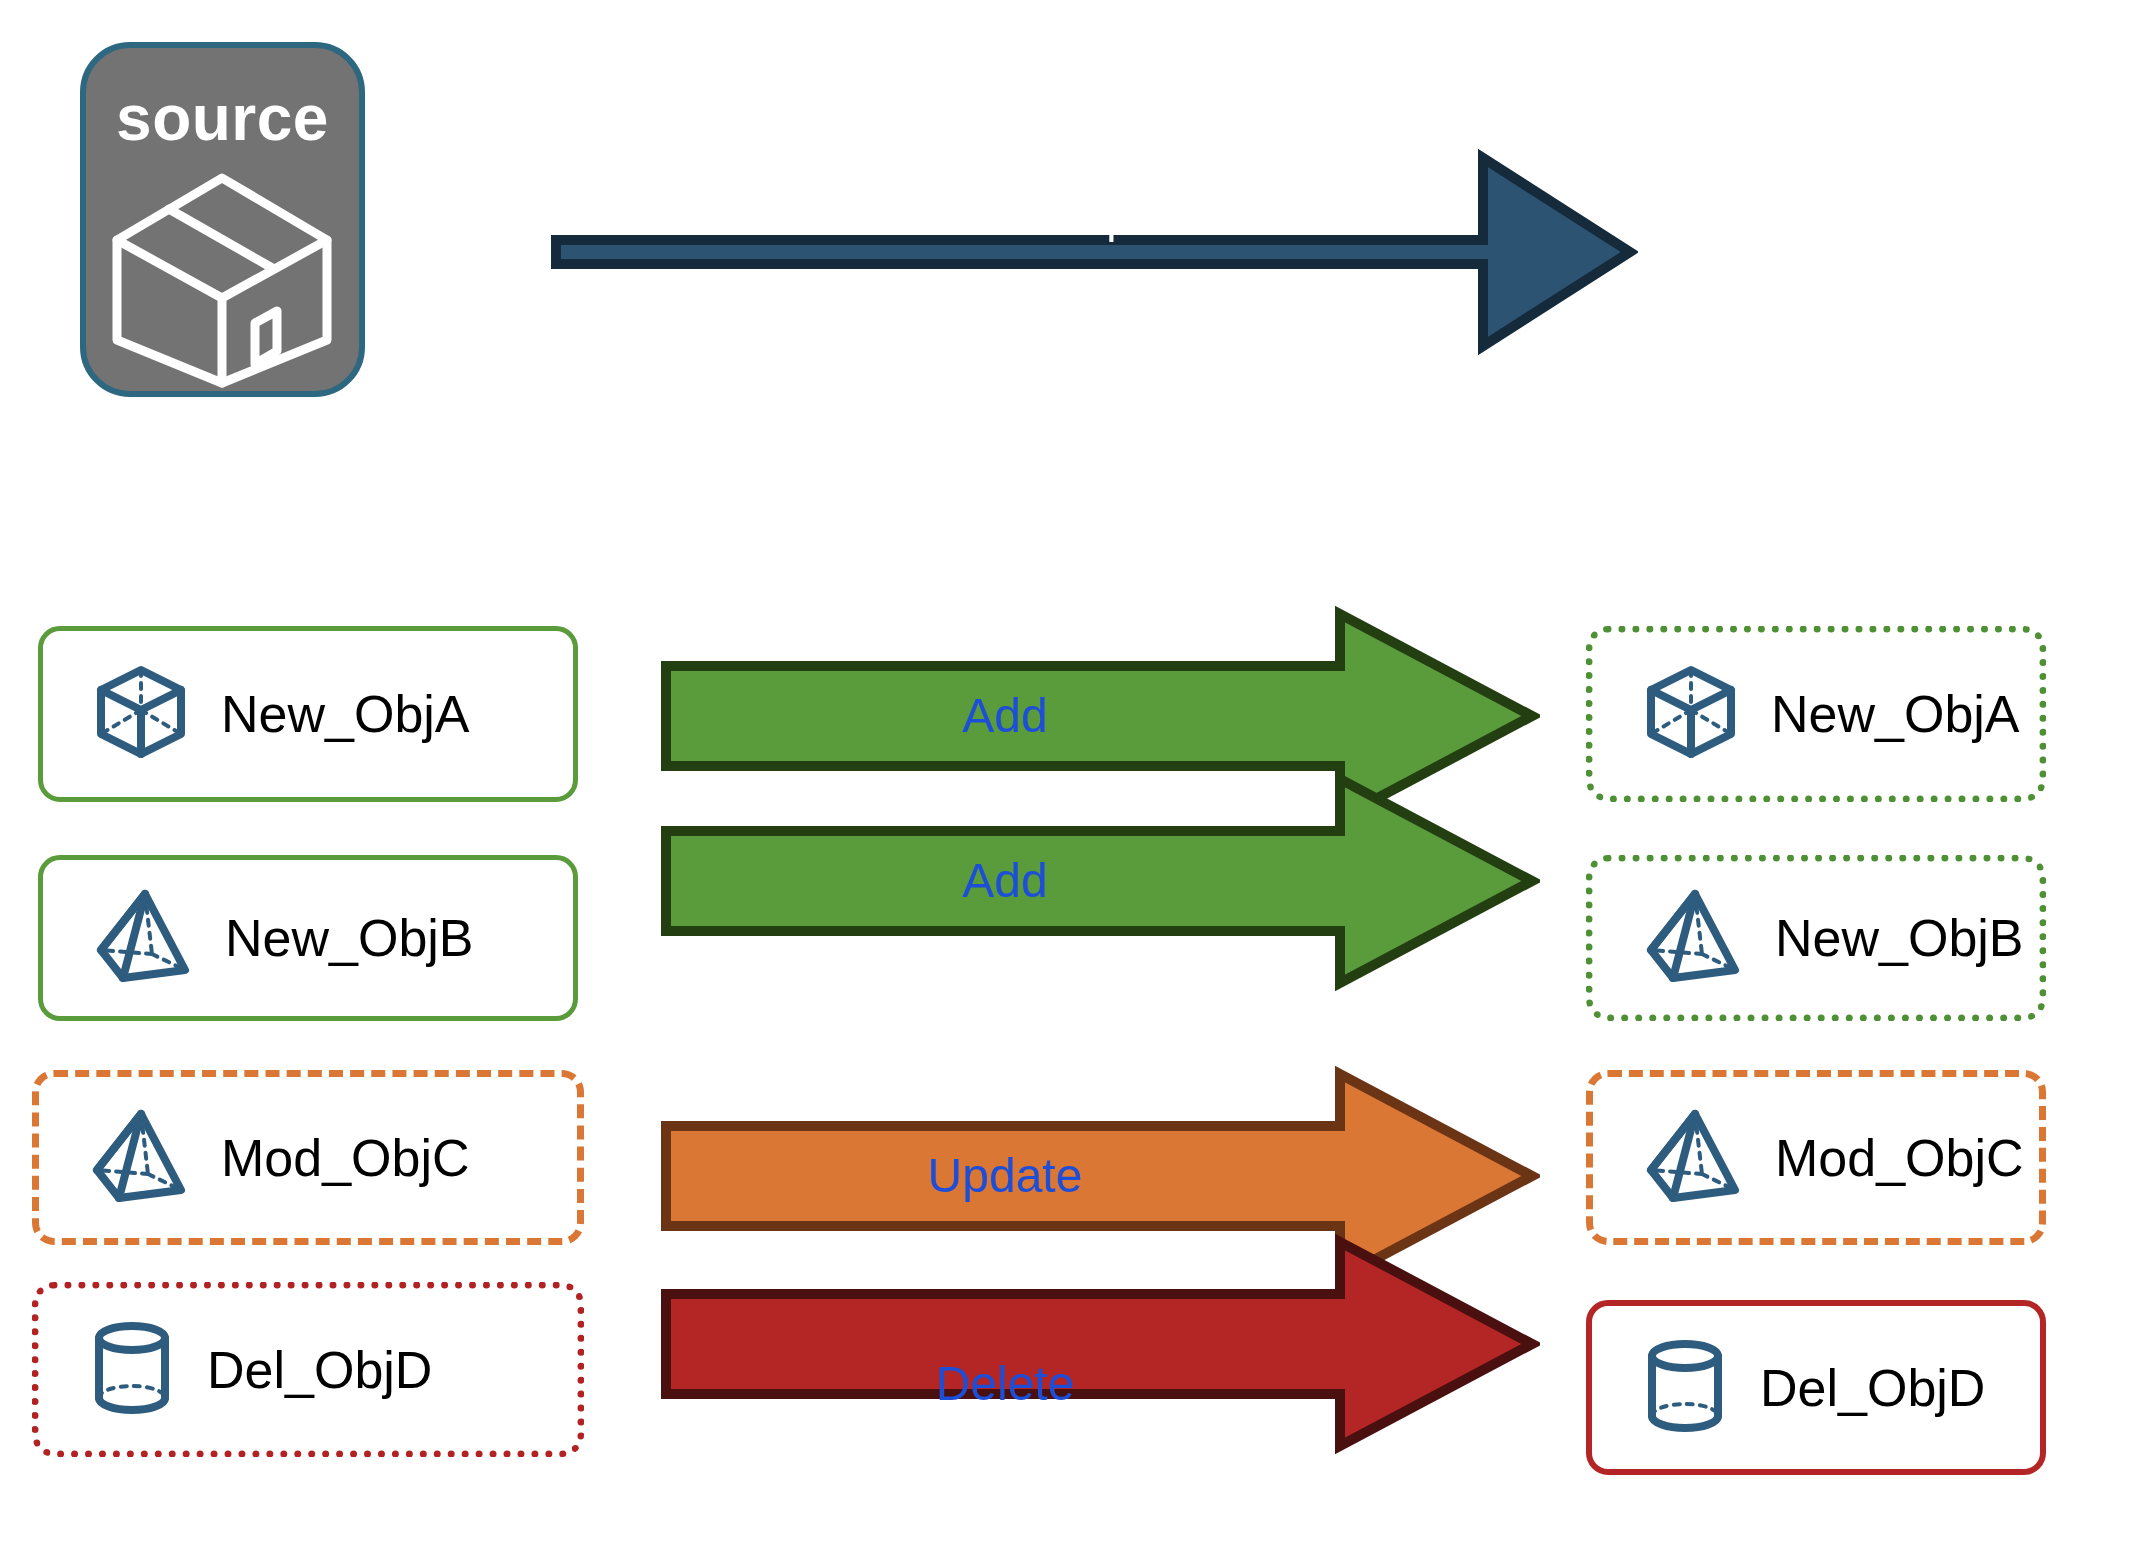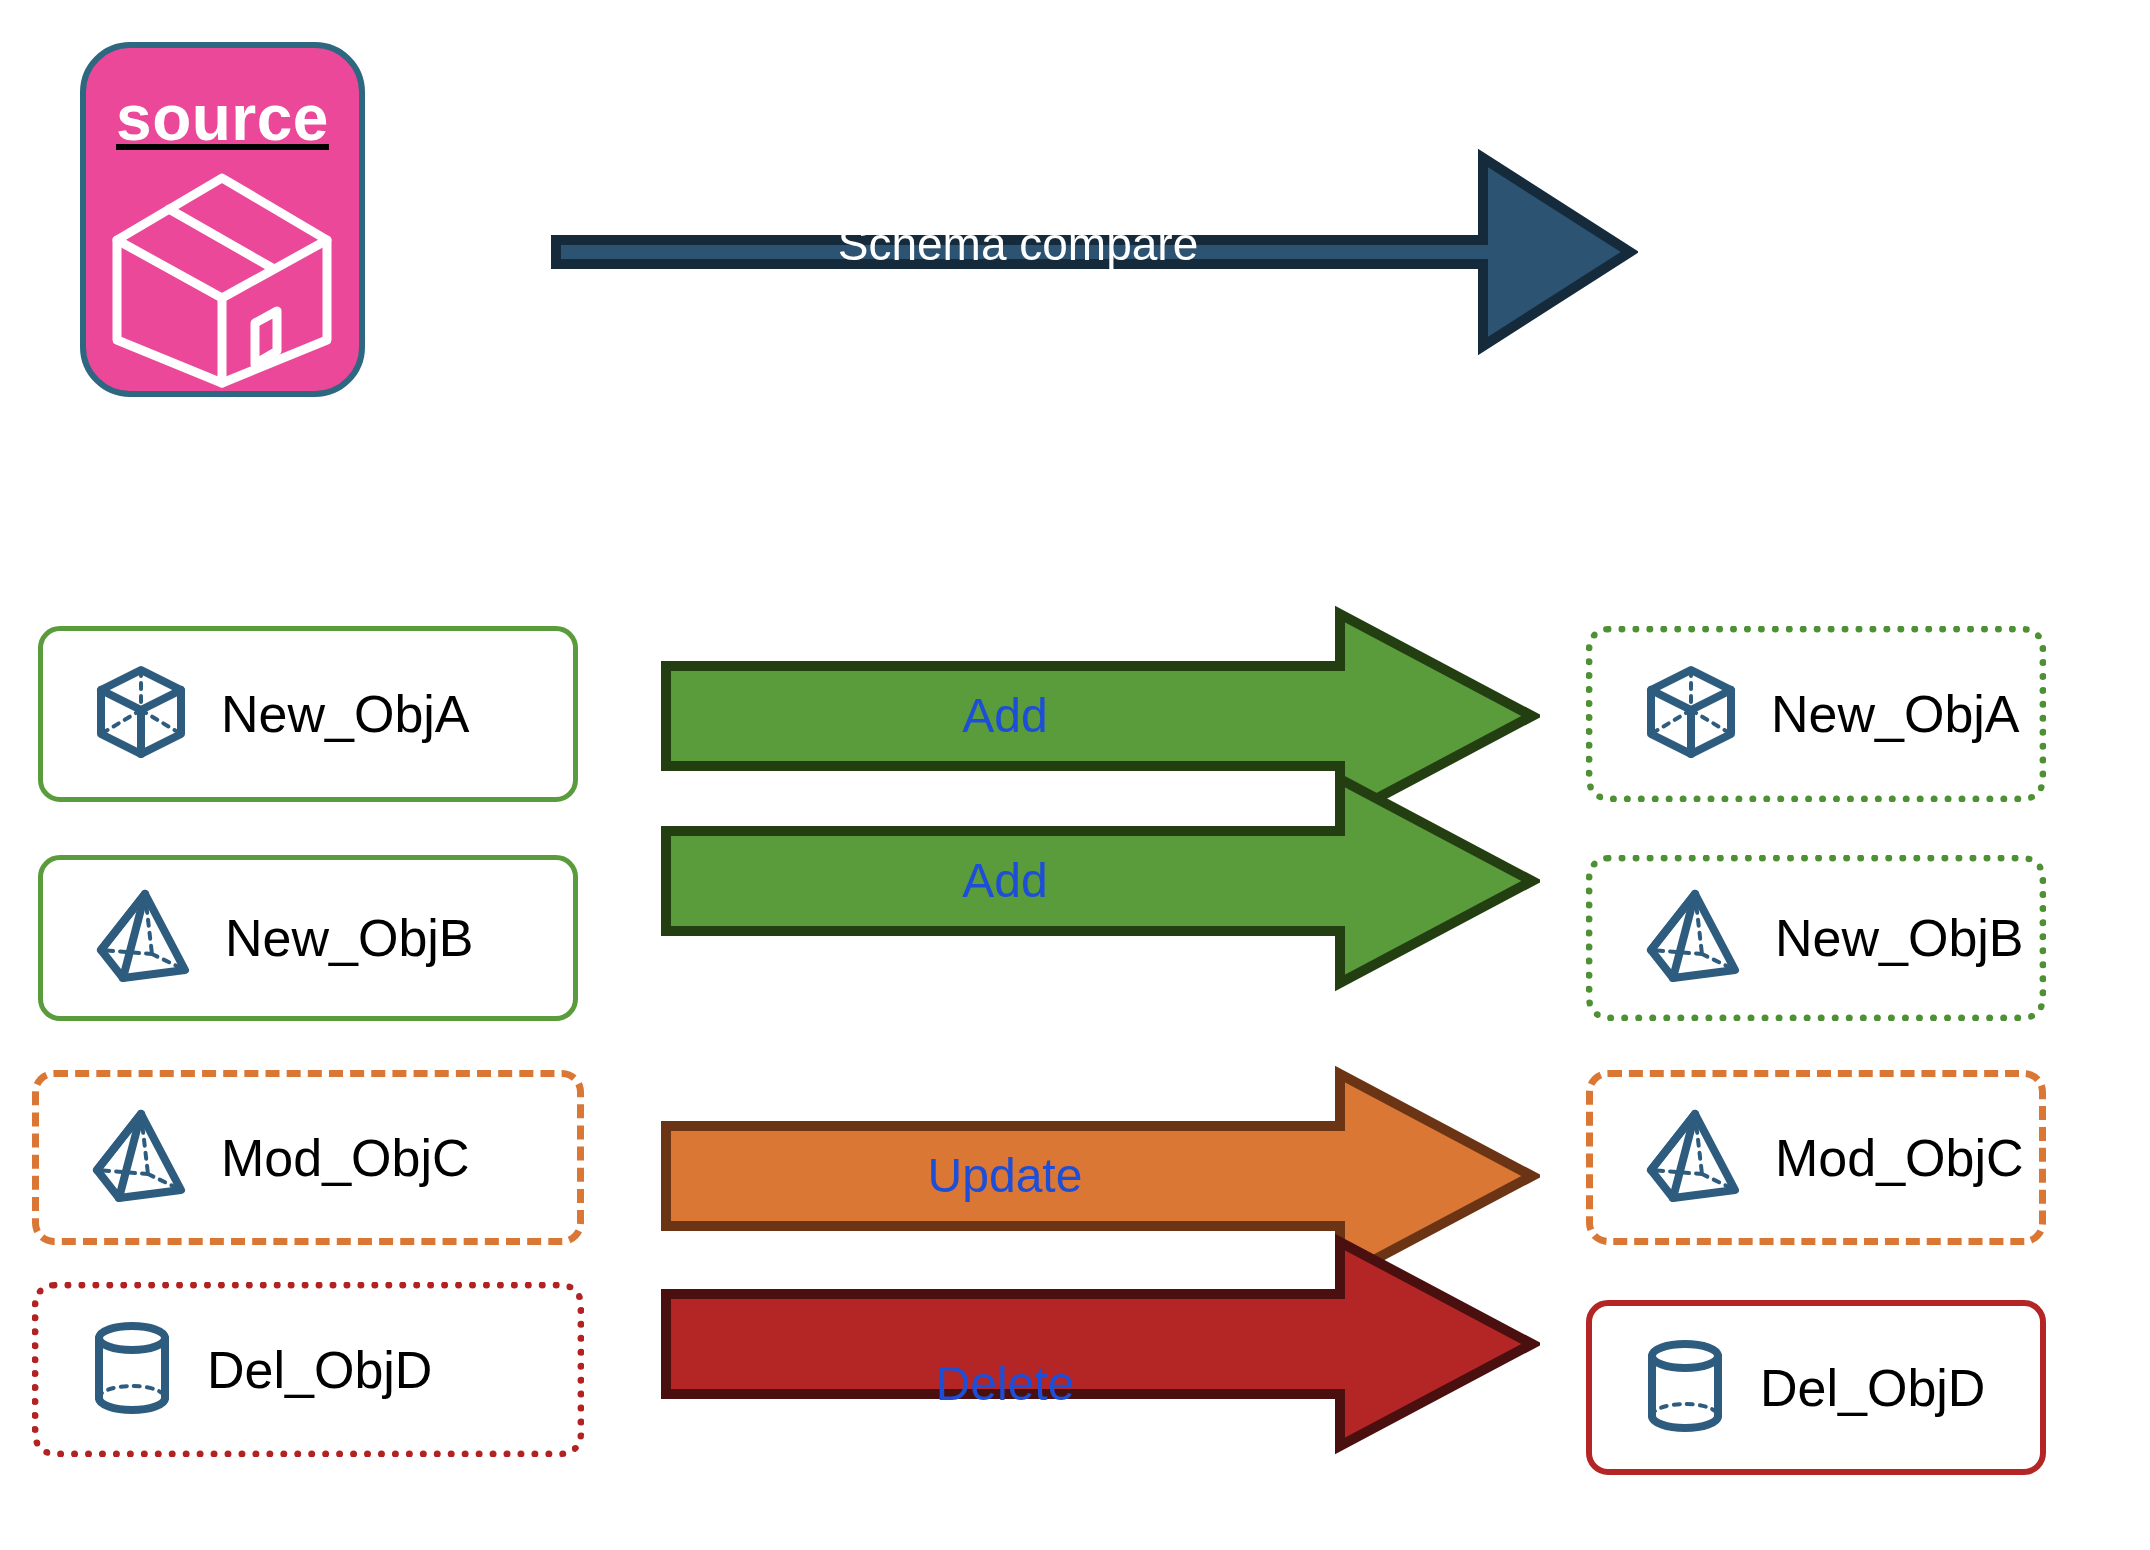--- a/index.html
+++ b/index.html
@@ -7,27 +7,26 @@
     width: 2150px; height: 1550px;
     background: #ffffff;
     font-family: "Liberation Sans", sans-serif;
     overflow: hidden;
   }
   #stage { position: relative; width: 2150px; height: 1550px; background:#fff; }
 
   
   .endpoint {
     position: absolute;
-    background: #ec4899;
+    background: #737373;
     border: 6px solid #2E6880;
     border-radius: 50px;
     display: flex;
     flex-direction: column;
     align-items: center;
-    text-decoration: underline;
   }
   .endpoint-title {
     color: #ffffff;
     font-size: 64px;
     font-weight: bold;
     letter-spacing: 0.5px;
     margin-top: 38px;
     line-height: 1;
   }
   .endpoint-glyph { margin-top: 18px; }
@@ -96,21 +95,21 @@
       </svg>
     </div>
   </div>
 
 
   <div class="compare-arrow" style="left:548px; top:140px; width:1090px; height:225px;">
     <svg width="1090" height="225" viewBox="0 0 1090 225">
       <polygon points="8,100 935,100 935,18 1082,112 935,206 935,124 8,124" fill="#2C5472" stroke="#152A3A" stroke-width="10" stroke-linejoin="miter"></polygon>
     </svg>
   </div>
-  <div class="compare-label" style="left:548px; top:217px; width:940px;">Schema compare</div>
+  <div class="compare-label" style="left:548px; top:189px; width:940px;">Schema compare</div>
 
   <div class="pill src-add" style="left:38px; top:626px; width:540px; height:176px;">
     <span class="shape-icon">
       <svg width="92" height="96" viewBox="0 0 92 96">
         <g fill="none" stroke="#2E5C7E" stroke-width="8" stroke-linejoin="round" stroke-linecap="round">
           <path d="M6 26 L46 6 L86 26 L86 70 L46 90 L6 70 Z"></path>
           <path d="M6 26 L46 46 L86 26"></path>
           <path d="M46 46 L46 90"></path>
         </g>
         <g fill="none" stroke="#2E5C7E" stroke-width="4" stroke-dasharray="6 7" stroke-linecap="round">

